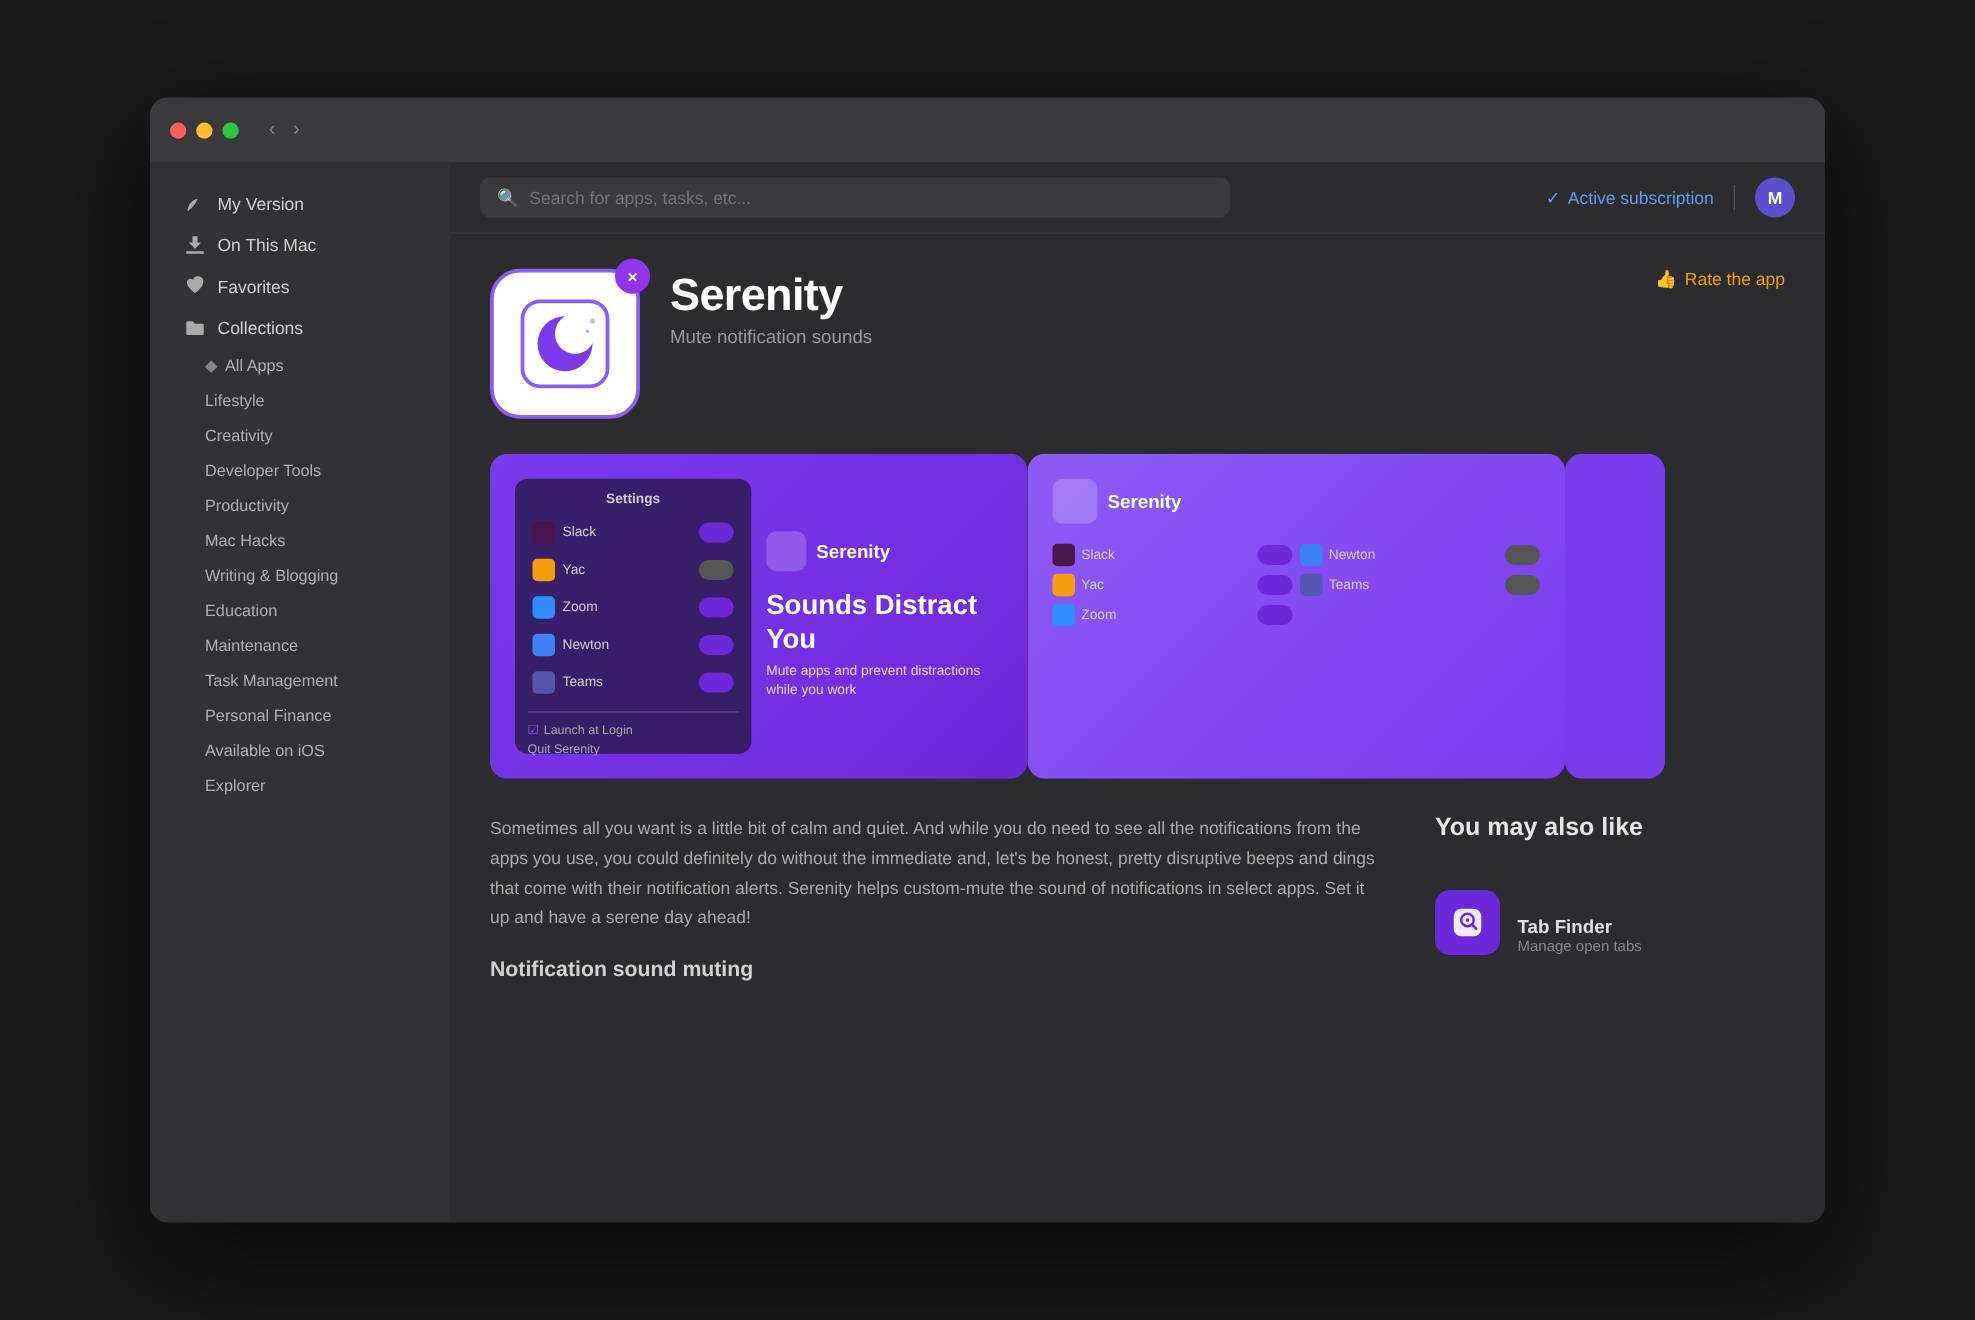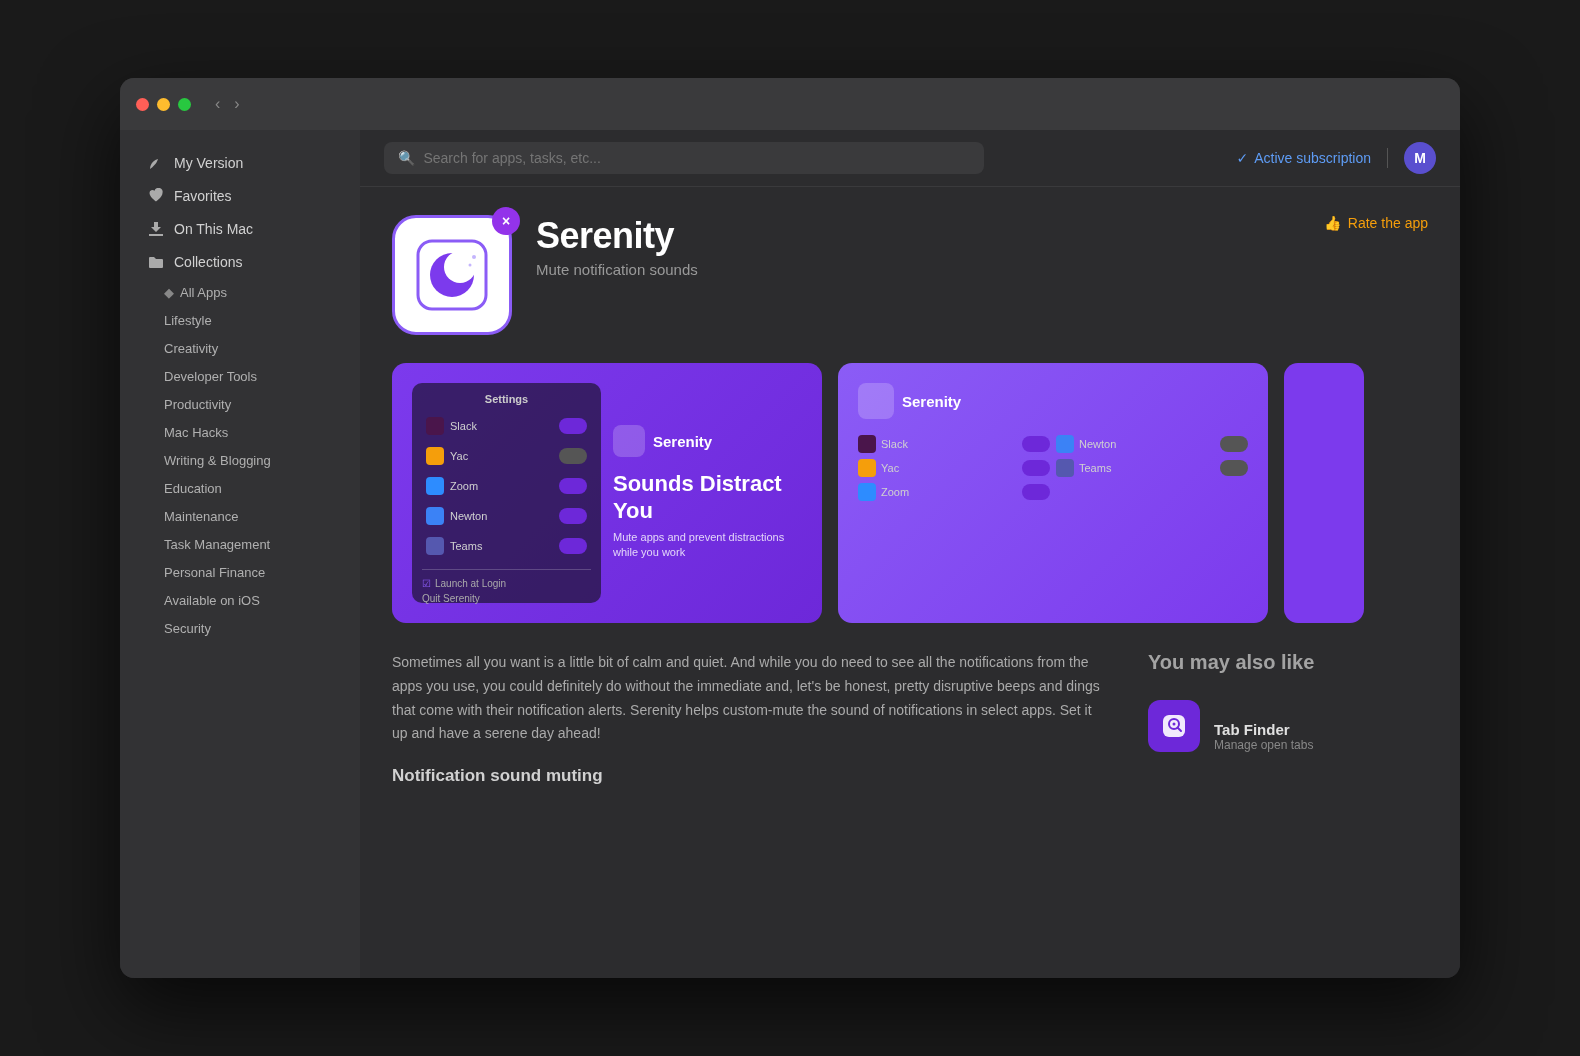--- a/index.html
+++ b/index.html
@@ -251,21 +251,20 @@
       right: 0;
       display: flex;
       align-items: center;
       gap: 6px;
       color: #f59e0b;
       font-size: 14px;
       cursor: pointer;
     }
     .screenshots-row {
       display: flex;
-      gap: 16px;
       margin-bottom: 28px;
       overflow: hidden;
     }
     .screenshot-card {
       border-radius: 14px;
       overflow: hidden;
       flex-shrink: 0;
     }
     .screenshot-card.large { width: 430px; height: 260px; }
     .screenshot-card.medium { width: 430px; height: 260px; }
@@ -354,24 +353,24 @@
       line-height: 1.7;
       margin-bottom: 20px;
     }
     .desc-section-title {
       color: #d1d1d1;
       font-size: 17px;
       font-weight: 600;
     }
     .recommendations { width: 280px; flex-shrink: 0; }
     .rec-title {
-      color: #a3a3a3;
+      color: #e5e5e5;
       font-size: 20px;
       font-weight: 700;
-      margin-bottom: 16px;
+      margin-bottom: 28px;
     }
     .rec-item {
       display: flex;
       align-items: flex-end;
       gap: 14px;
       padding: 10px 0;
     }
     .rec-icon {
       width: 52px;
       height: 52px;
@@ -408,29 +407,29 @@
 
     <div class="sidebar">
       <div class="sidebar-item">
         <svg class="sidebar-icon" viewBox="0 0 16 16" fill="#aaa">
             <path d="M2 14s0-8 8-10c0 0-1 5-8 10z"></path>
           </svg>
         <span>My Version</span>
       </div>
       <div class="sidebar-item">
         <svg class="sidebar-icon" viewBox="0 0 16 16" fill="#aaa">
+            <path d="M8 11L3 6h3V1h4v5h3L8 11zM1 13h14v2H1z"></path>
+          </svg>
+        <span>On This Mac</span>
+      </div>
+      <div class="sidebar-item">
+        <svg class="sidebar-icon" viewBox="0 0 16 16" fill="#aaa">
             <path d="M8 13.5S1.5 9 1.5 5a3 3 0 015-2.2A3 3 0 0114.5 5C14.5 9 8 13.5 8 13.5z"></path>
           </svg>
         <span>Favorites</span>
-      </div>
-      <div class="sidebar-item">
-        <svg class="sidebar-icon" viewBox="0 0 16 16" fill="#aaa">
-            <path d="M8 11L3 6h3V1h4v5h3L8 11zM1 13h14v2H1z"></path>
-          </svg>
-        <span>On This Mac</span>
       </div>
       <div class="sidebar-item">
         <svg class="sidebar-icon" viewBox="0 0 16 16" fill="#aaa">
             <path d="M1 4a1 1 0 011-1h4l2 2h6a1 1 0 011 1v7a1 1 0 01-1 1H2a1 1 0 01-1-1V4z"></path>
           </svg>
         <span>Collections</span>
       </div>
 
       <div class="sidebar-sub-item">
         <span style="margin-right:6px; color:#888;">◆</span>
@@ -463,21 +462,21 @@
       <div class="sidebar-sub-item">
         <span>Task Management</span>
       </div>
       <div class="sidebar-sub-item">
         <span>Personal Finance</span>
       </div>
       <div class="sidebar-sub-item">
         <span>Available on iOS</span>
       </div>
       <div class="sidebar-sub-item">
-        <span>Security</span>
+        <span>Explorer</span>
       </div>
     </div>
 
     <div class="main-panel">
 
       <div class="topbar">
         <div class="search-container">
           <span class="search-icon">🔍</span>
           <input class="search-input" type="text" placeholder="Search for apps, tasks, etc..." style="">
         </div>

